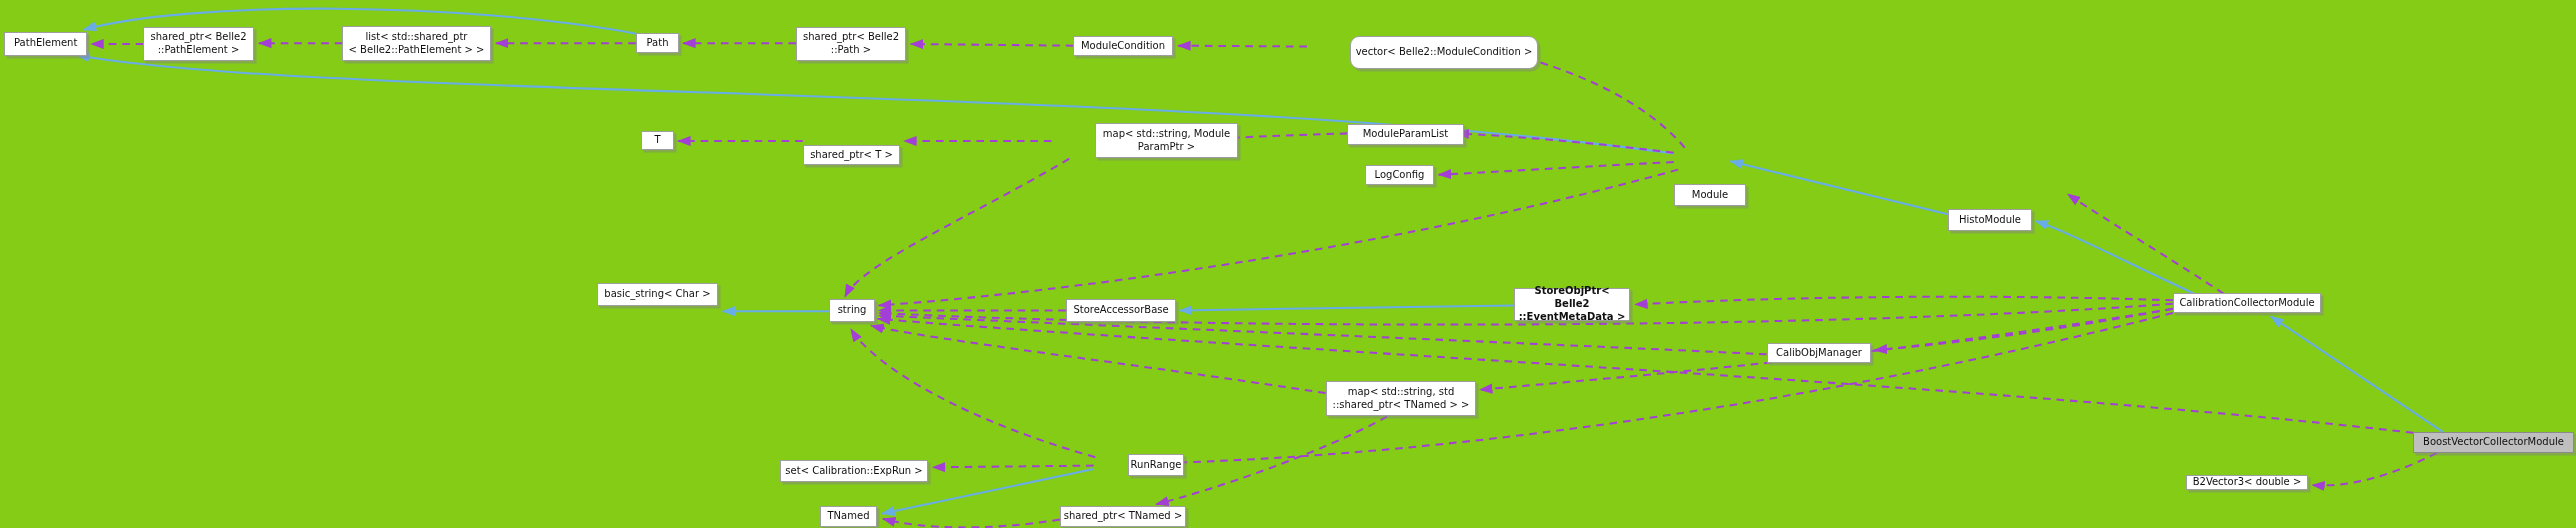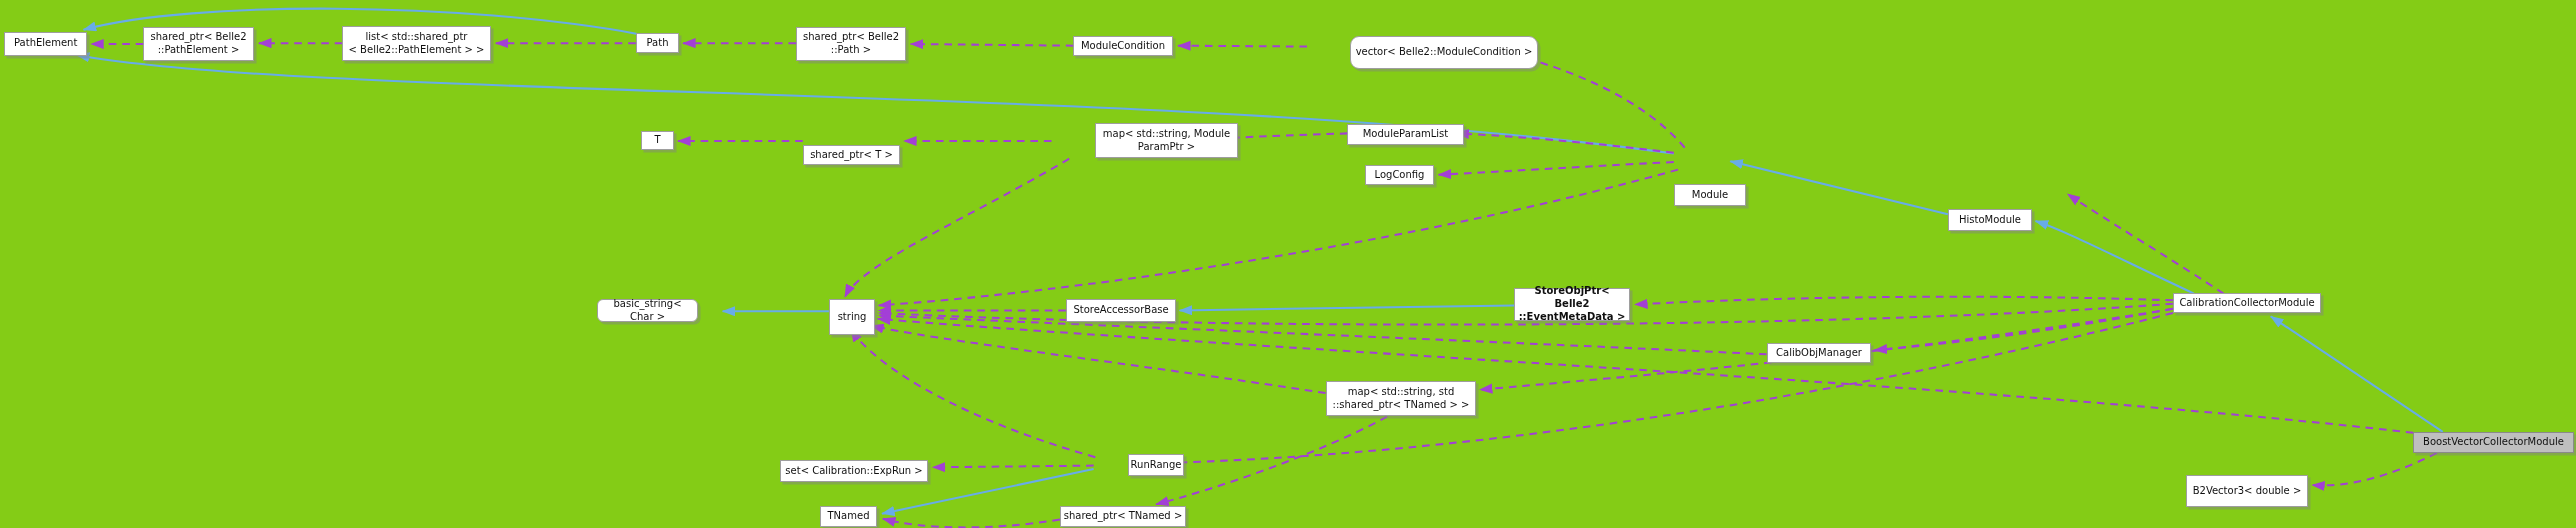--- a/index.html
+++ b/index.html
@@ -25,23 +25,23 @@
   .n7{left:641px;top:131px;width:33px;height:19.4px;}
   .n8{left:803px;top:131px;width:97px;height:20px;margin-top:14px;}
   .n9{left:1051px;top:123px;width:143px;height:35px;margin-left:44px;}
   .n10{left:1347px;top:124px;width:117px;height:21px;}
   .n11{left:1365px;top:165px;width:69px;height:20px;}
   .n12{left:1674px;top:148px;width:72px;height:22px;margin-top:36px;}
   .n13{left:1911px;top:154px;width:154px;height:37px;}
   .n14{left:1948px;top:209px;width:84px;height:22px;}
   .n15{left:2173px;top:293px;width:148px;height:20px;}
   .n16{left:2413px;top:432px;width:161px;height:21px;}
-  .n17{left:2186px;top:475px;width:122px;height:32px;}
-  .n18{left:597px;top:299px;width:101px;height:23px;border-radius:6px;}
-  .n19{left:829px;top:299px;width:46px;height:36px;}
+  .n17{left:2186px;top:475px;width:122px;height:15px;}
+  .n18{left:597px;top:283px;width:121px;height:23px;}
+  .n19{left:829px;top:299px;width:46px;height:23px;}
   .n20{left:1066px;top:299px;width:110px;height:23px;}
   .n21{left:1514px;top:288px;width:116px;height:33px;font-weight:bold;}
   .n22{left:1767px;top:343px;width:104px;height:20px;}
   .n23{left:1326px;top:381px;width:150px;height:35px;}
   .n24{left:1128px;top:454px;width:56px;height:22px;}
   .n25{left:780px;top:460px;width:148px;height:22px;}
   .n26{left:820px;top:506px;width:57px;height:21px;}
   .n27{left:1060px;top:506px;width:126px;height:21px;}
 </style>
 </head>

